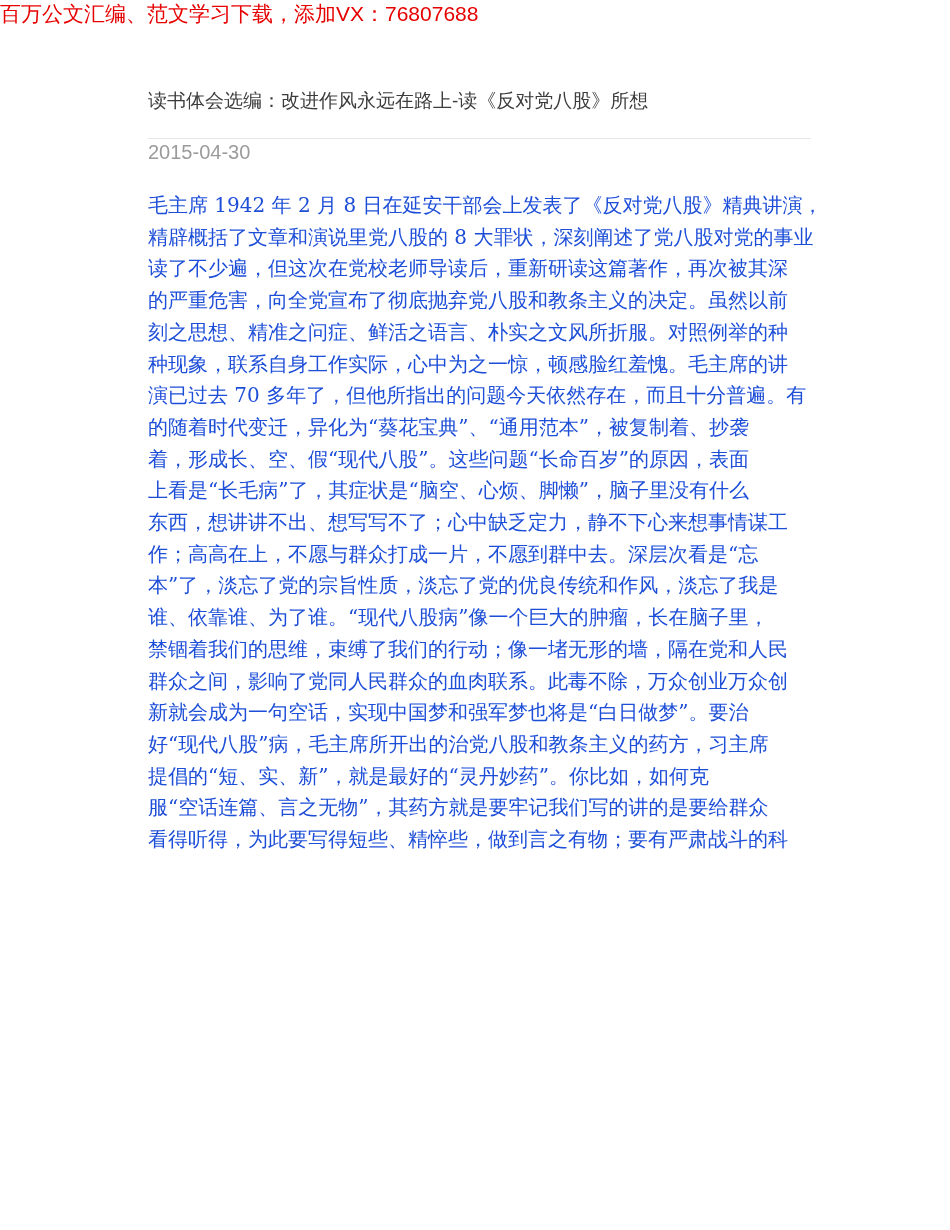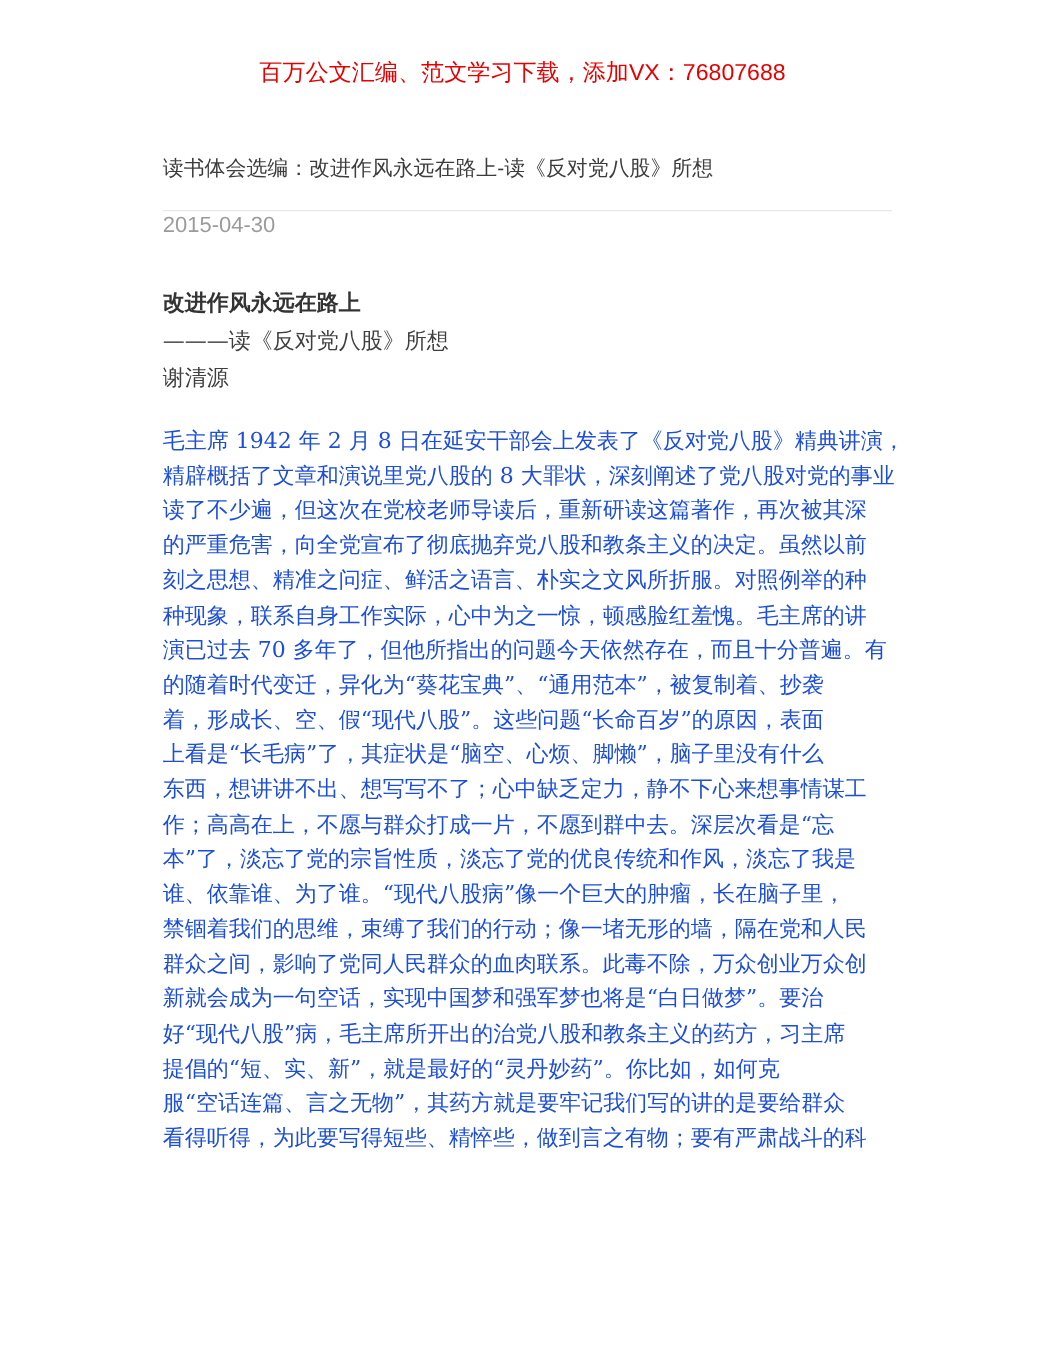--- a/index.html
+++ b/index.html
@@ -6,22 +6,20 @@
   html, body { background: #ffffff; }
   .page {
     position: relative;
     width: 950px;
     height: 1230px;
     background: #ffffff;
     overflow: hidden;
     font-family: "Liberation Sans", sans-serif;
   }
   .promo {
-    padding-top: 53px;
-    text-align: center;
     font-size: 21px;
     line-height: 28px;
     color: #e60000;
     font-family: "Liberation Sans", sans-serif;
   }
   .content {
     width: 663px;
     margin-left: 148px;
   }
   .article-title {
@@ -73,25 +71,20 @@
   <div class="promo" style="color: rgb(230, 0, 0);">百万公文汇编、范文学习下载，添加VX：76807688</div>
 
   <div class="content">
 
     <h1 class="article-title">读书体会选编：改进作风永远在路上-读《反对党八股》所想</h1>
 
     <hr class="divider">
 
     <div class="article-date">2015-04-30</div>
 
-    <div class="essay-head">
-      <div class="essay-heading">改进作风永远在路上</div>
-      <div class="essay-subtitle">———读《反对党八股》所想</div>
-      <div class="essay-author">谢清源</div>
-    </div>
 
     <div class="essay-body">
         <div class="body-line">毛主席 1942 年 2 月 8 日在延安干部会上发表了《反对党八股》精典讲演，</div>
         <div class="body-line">精辟概括了文章和演说里党八股的 8 大罪状，深刻阐述了党八股对党的事业</div>
         <div class="body-line">读了不少遍，但这次在党校老师导读后，重新研读这篇著作，再次被其深</div>
         <div class="body-line">的严重危害，向全党宣布了彻底抛弃党八股和教条主义的决定。虽然以前</div>
         <div class="body-line">刻之思想、精准之问症、鲜活之语言、朴实之文风所折服。对照例举的种</div>
         <div class="body-line">种现象，联系自身工作实际，心中为之一惊，顿感脸红羞愧。毛主席的讲</div>
         <div class="body-line">演已过去 70 多年了，但他所指出的问题今天依然存在，而且十分普遍。有</div>
         <div class="body-line">的随着时代变迁，异化为“葵花宝典”、“通用范本”，被复制着、抄袭</div>

